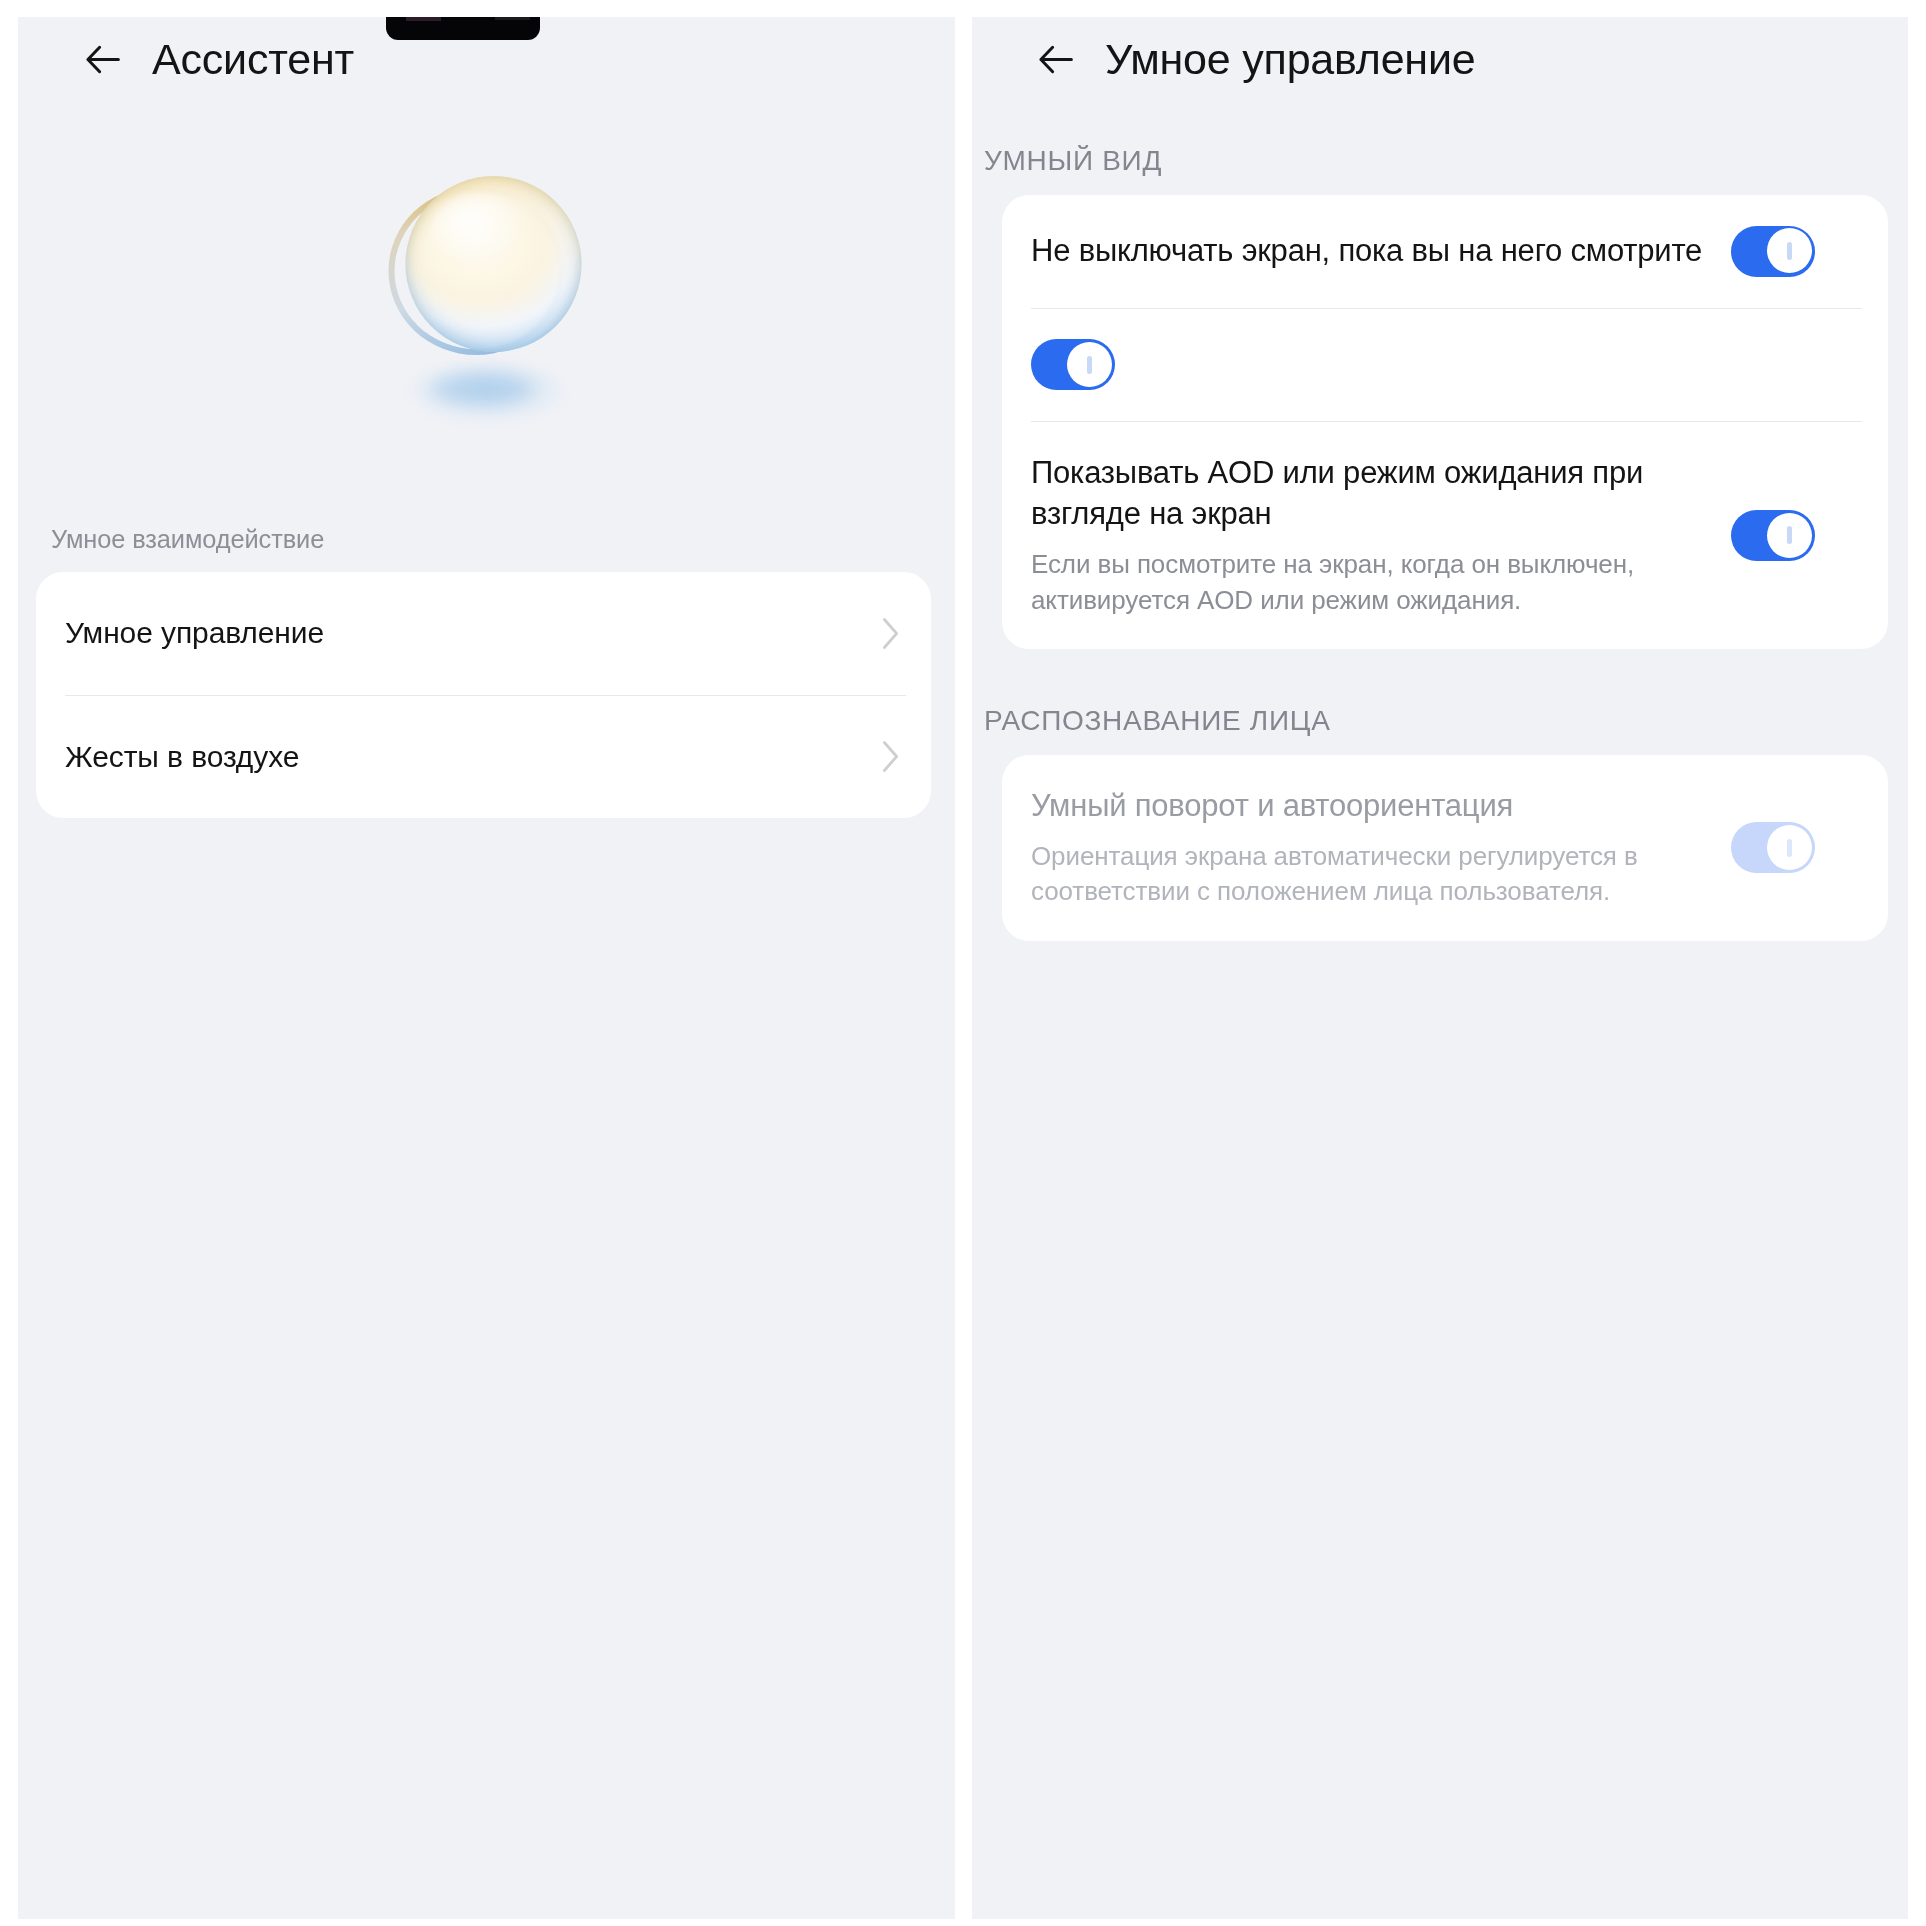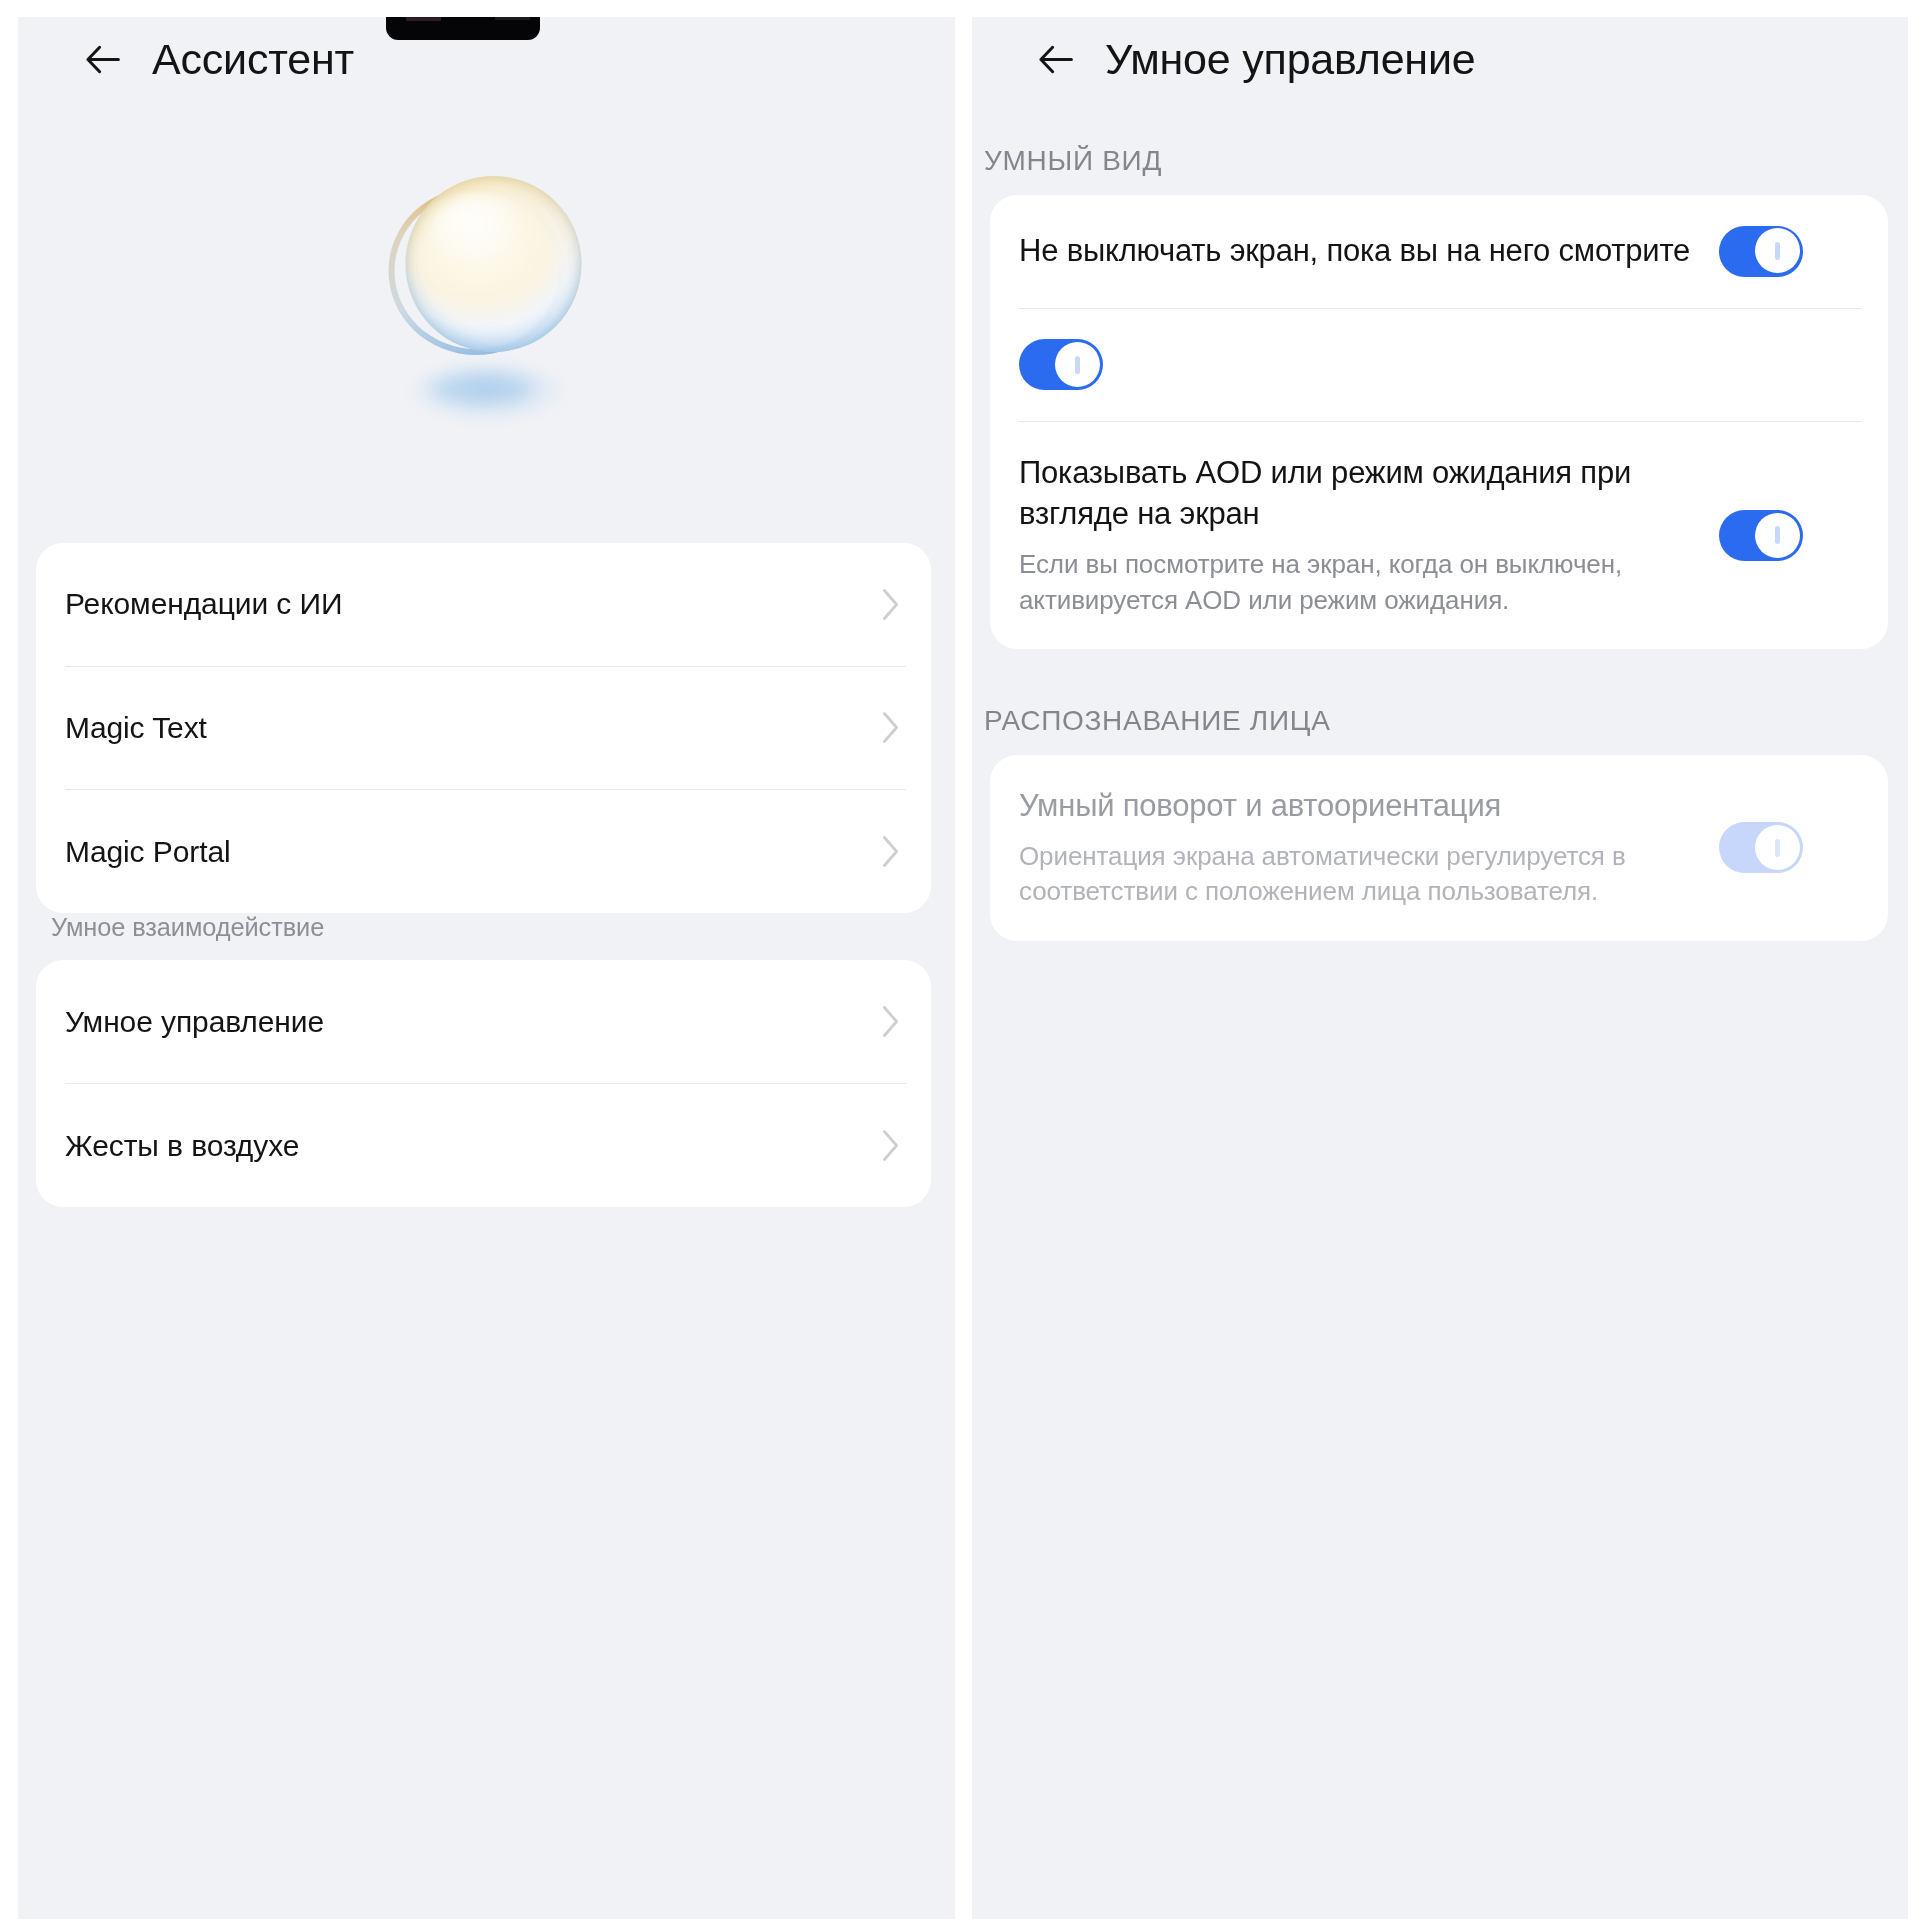--- a/index.html
+++ b/index.html
@@ -219,21 +219,21 @@
     color: #83868e;
     padding-left: 12px;
   }
 
   .card {
     background: #ffffff;
     border-radius: 27px;
     margin: 18px 24.5px 0 18px;
     overflow: hidden;
   }
-  .card-right { margin: 18px 20px 0 18px; }
+  .card-right { margin: 18px 20px 0 30px; }
 
   .row {
     position: relative;
     display: flex;
     align-items: center;
     min-height: 123px;
     padding: 0 24.5px 0 29px;
     box-sizing: border-box;
   }
   .row-label {
@@ -354,42 +354,20 @@
           </div>
           <div class="orb-main"></div>
           <div class="orb-rim"></div>
           <div class="orb-gloss"></div>
         </div>
         <div class="orb-shadow"></div>
         <div class="orb-shadow2"></div>
       </div>
     </div>
 
-    <div class="card">
-      <div class="row">
-        <div class="row-label">Рекомендации с ИИ</div>
-        <svg class="chevron" viewBox="0 0 24 40">
-          <path d="M5 4 L19 20 L5 36" fill="none" stroke="#cfcfd2" stroke-width="3.2" stroke-linecap="round" stroke-linejoin="round"></path>
-        </svg>
-      </div>
-      <div class="divider"></div>
-      <div class="row">
-        <div class="row-label">Magic Text</div>
-        <svg class="chevron" viewBox="0 0 24 40">
-          <path d="M5 4 L19 20 L5 36" fill="none" stroke="#cfcfd2" stroke-width="3.2" stroke-linecap="round" stroke-linejoin="round"></path>
-        </svg>
-      </div>
-      <div class="divider"></div>
-      <div class="row">
-        <div class="row-label">Magic Portal</div>
-        <svg class="chevron" viewBox="0 0 24 40">
-          <path d="M5 4 L19 20 L5 36" fill="none" stroke="#cfcfd2" stroke-width="3.2" stroke-linecap="round" stroke-linejoin="round"></path>
-        </svg>
-      </div>
-    </div>
 
     <div class="section-label" style="">Умное взаимодействие</div>
     <div class="card">
       <div class="row">
         <div class="row-label">Умное управление</div>
         <svg class="chevron" viewBox="0 0 24 40">
           <path d="M5 4 L19 20 L5 36" fill="none" stroke="#cfcfd2" stroke-width="3.2" stroke-linecap="round" stroke-linejoin="round"></path>
         </svg>
       </div>
       <div class="divider"></div>

